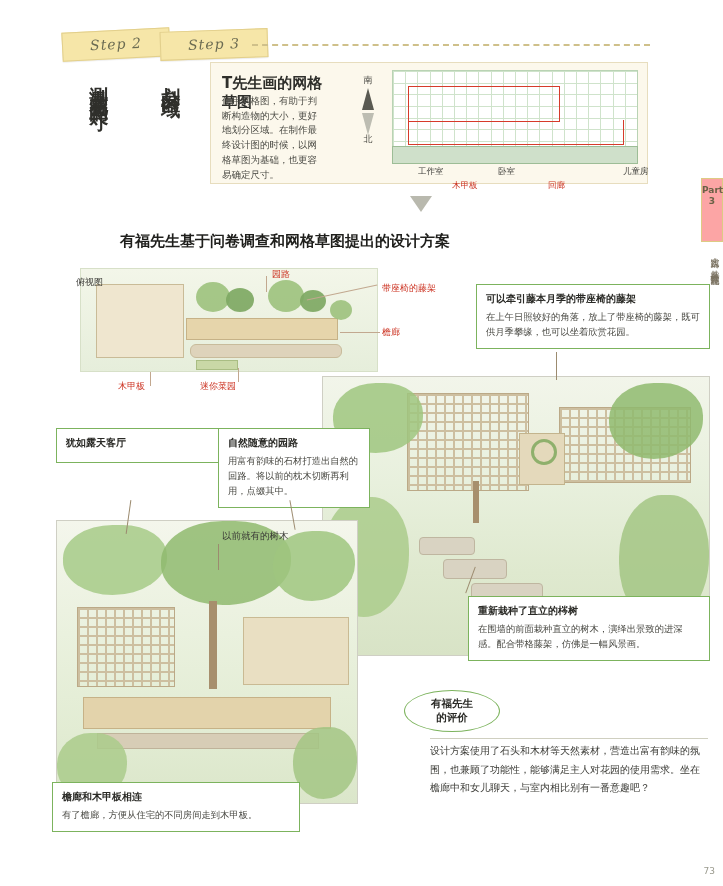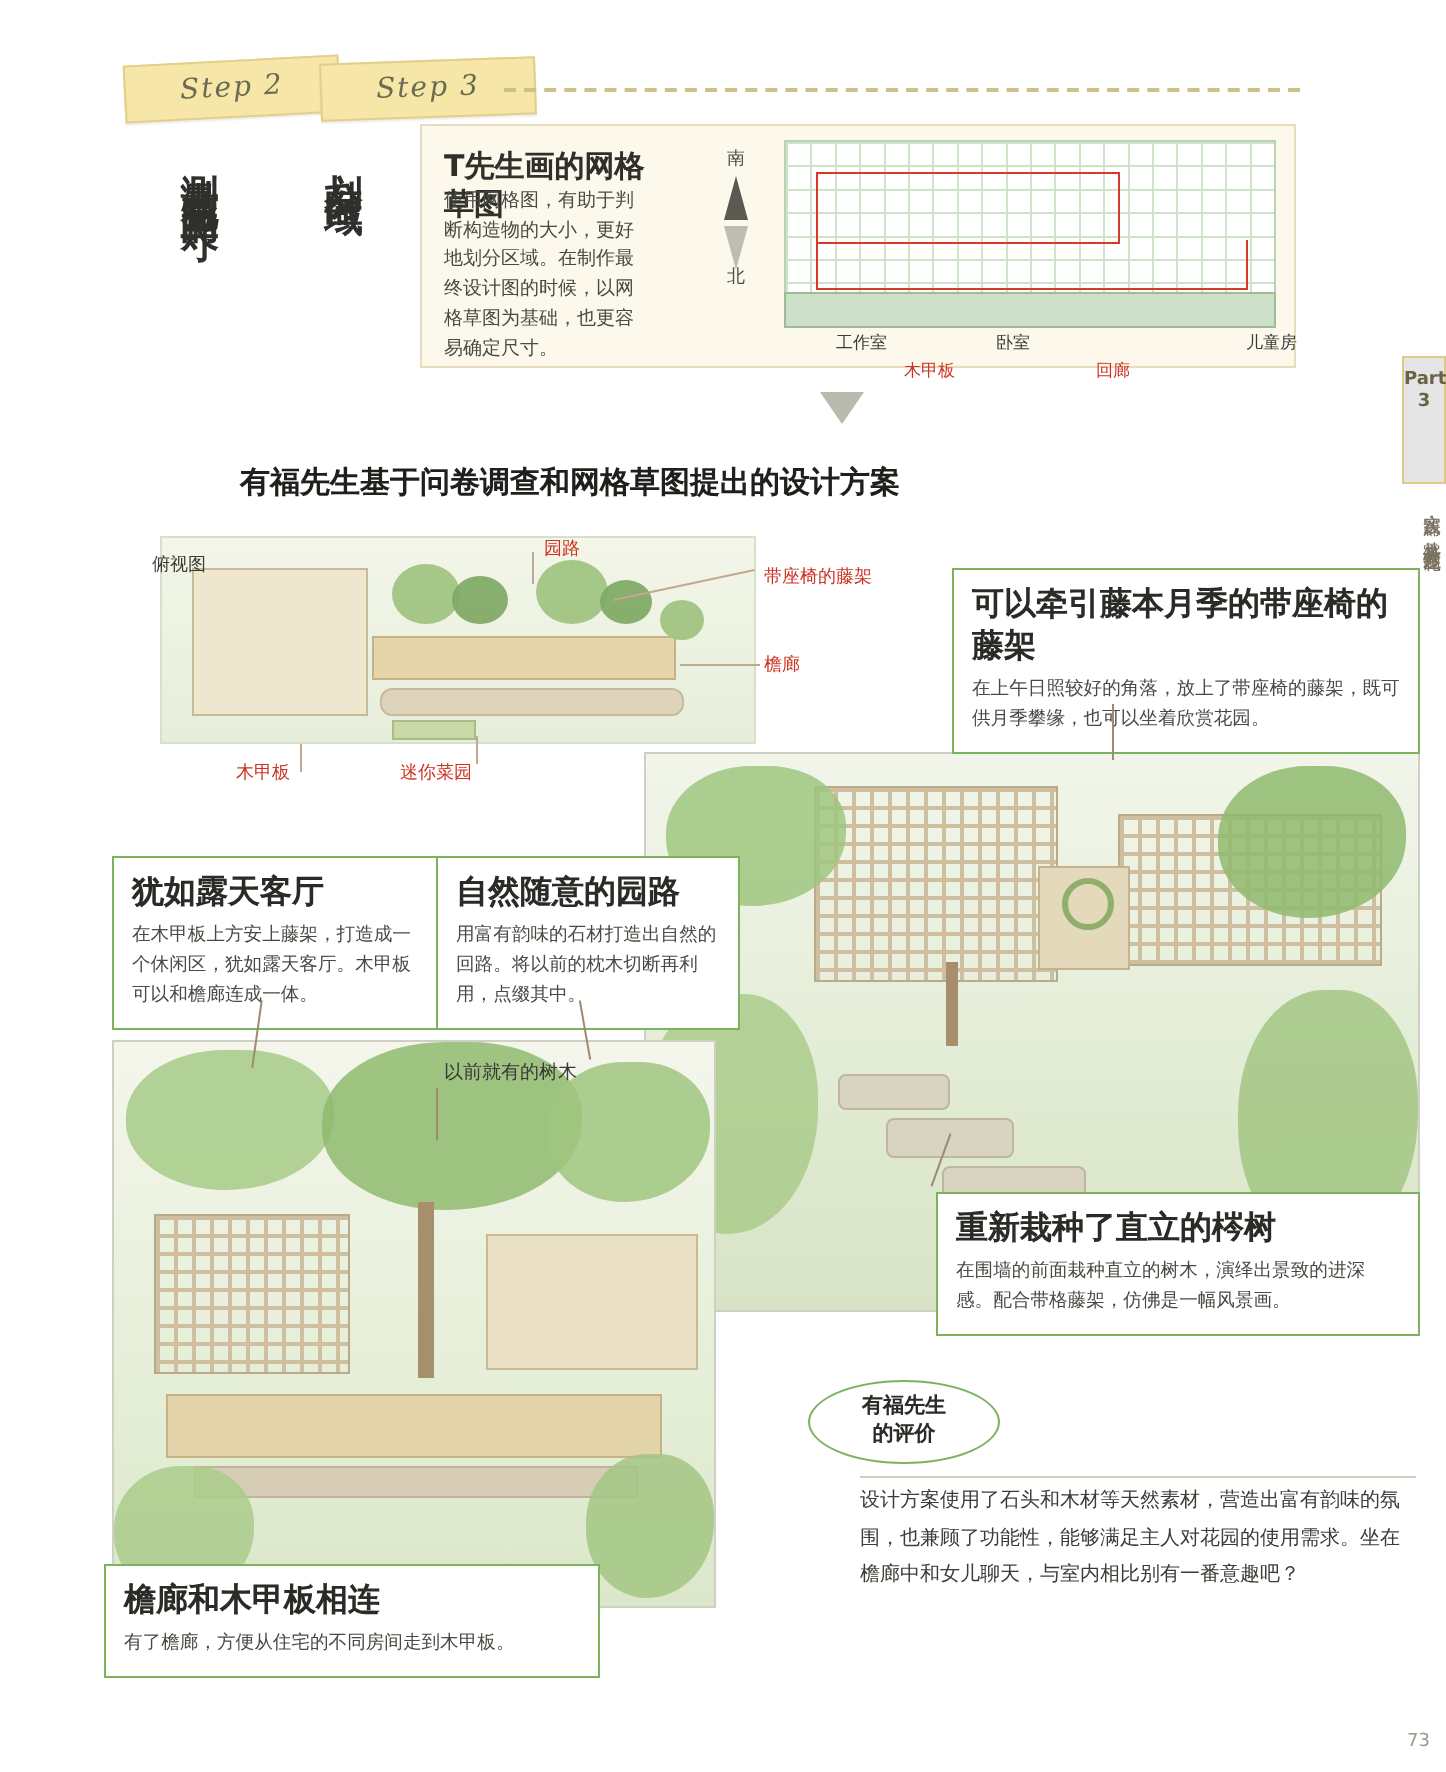--- a/index.html
+++ b/index.html
@@ -162,21 +162,21 @@
     border:1px solid #bba987;}
   .path-stone{position:absolute;background:#d9d3c2;border:1px solid #bfb6a0;border-radius:4px;}
   .trunk{position:absolute;background:#a78f6d;}
 
   
   .callout{
     position:absolute;background:#ffffff;border:1.5px solid #8bbf6b;
     padding:7px 9px 8px 9px;
   }
   .callout.green{border-color:#7cb35d;}
-  .callout .c-title{font-size:16px;font-weight:bold;color:#2a2a26;margin-bottom:4px;}
+  .callout .c-title{font-size:10px;font-weight:bold;color:#2a2a26;margin-bottom:4px;}
   .callout .c-body{font-size:9.3px;line-height:1.6;color:#4a4a44;}
 
   #co-arbor{left:476px;top:284px;width:214px;}
   #co-deck{left:56px;top:428px;width:144px;}
   #co-path{left:218px;top:428px;width:132px;}
   #co-tree{left:468px;top:596px;width:222px;}
   #co-connect{left:52px;top:782px;width:228px;}
 
   .c-lead{position:absolute;border-left:1px solid #9c8b6f;}
   #cl1{left:128px;top:500px;height:34px;transform:rotate(8deg);}
@@ -197,21 +197,21 @@
   }
   #comment-body{
     position:absolute;left:430px;top:742px;width:278px;
     font-size:10px;line-height:1.85;color:#3c3c37;
   }
   #comment-rule{position:absolute;left:430px;top:738px;width:278px;border-top:1px solid #cfcfc0;}
 
   
   #side-tab{
     position:absolute;right:0;top:178px;width:22px;height:64px;
-    background:#e5e5e5;border:1px solid #ddcb84;
+    background:#fca5a5;border:1px solid #ddcb84;
     text-align:center;font-size:9px;color:#6b6146;font-weight:bold;
     padding-top:6px;box-sizing:border-box;line-height:1.25;
   }
   #side-text{
     position:absolute;right:2px;top:250px;width:16px;
     writing-mode:vertical-rl;text-orientation:upright;
     font-size:9px;color:#7a7160;letter-spacing:1px;
   }
   #page-num{position:absolute;right:8px;bottom:10px;font-size:9px;color:#9a9a8e;}
 </style>
@@ -308,21 +308,20 @@
   <div id="lb-oldtree">以前就有的树木</div>
   <div id="lb-oldtree-lead"></div>
 
   <div class="callout green" id="co-arbor">
     <div class="c-title">可以牵引藤本月季的带座椅的藤架</div>
     <div class="c-body">在上午日照较好的角落，放上了带座椅的藤架，既可供月季攀缘，也可以坐着欣赏花园。</div>
   </div>
 
   <div class="callout green" id="co-deck">
     <div class="c-title">犹如露天客厅</div>
-    <div class="c-body">在木甲板上方安上藤架，打造成一个休闲区，犹如露天客厅。木甲板可以和檐廊连成一体。</div>
   </div>
 
   <div class="callout green" id="co-path">
     <div class="c-title">自然随意的园路</div>
     <div class="c-body">用富有韵味的石材打造出自然的回路。将以前的枕木切断再利用，点缀其中。</div>
   </div>
 
   <div class="callout green" id="co-tree">
     <div class="c-title">重新栽种了直立的梣树</div>
     <div class="c-body">在围墙的前面栽种直立的树木，演绎出景致的进深感。配合带格藤架，仿佛是一幅风景画。</div>

